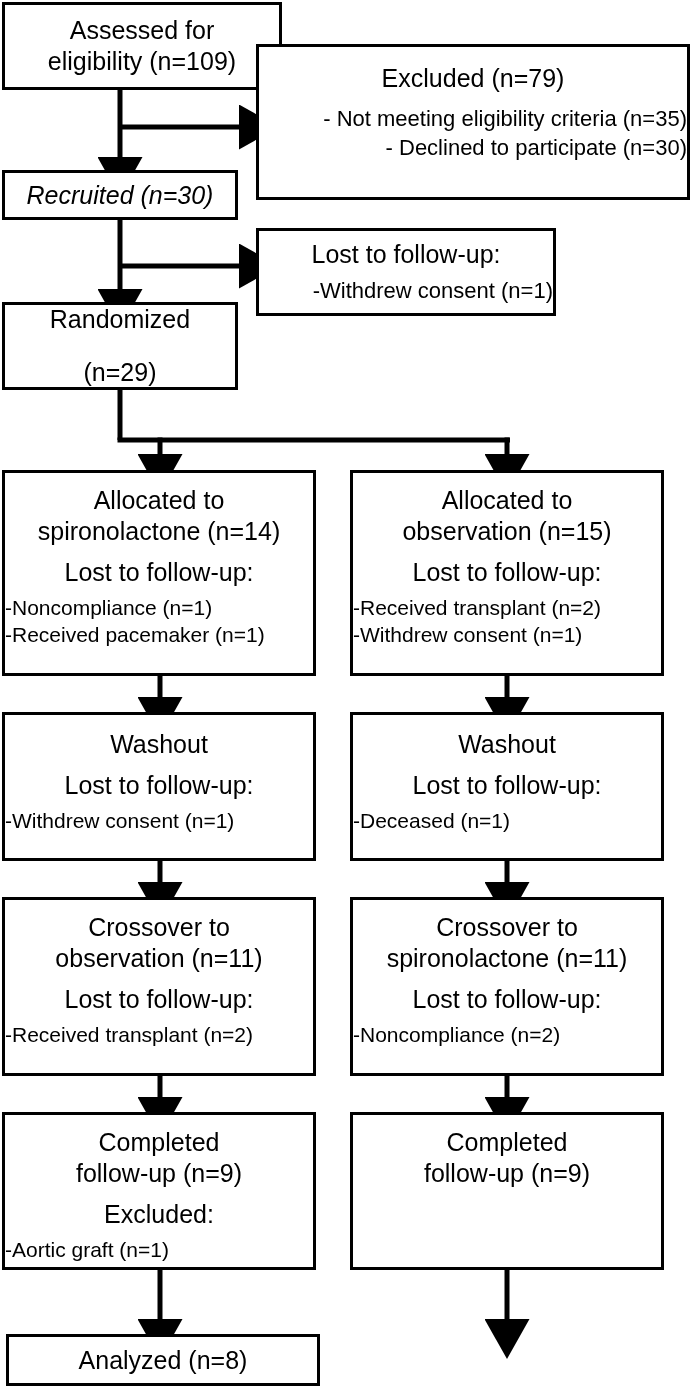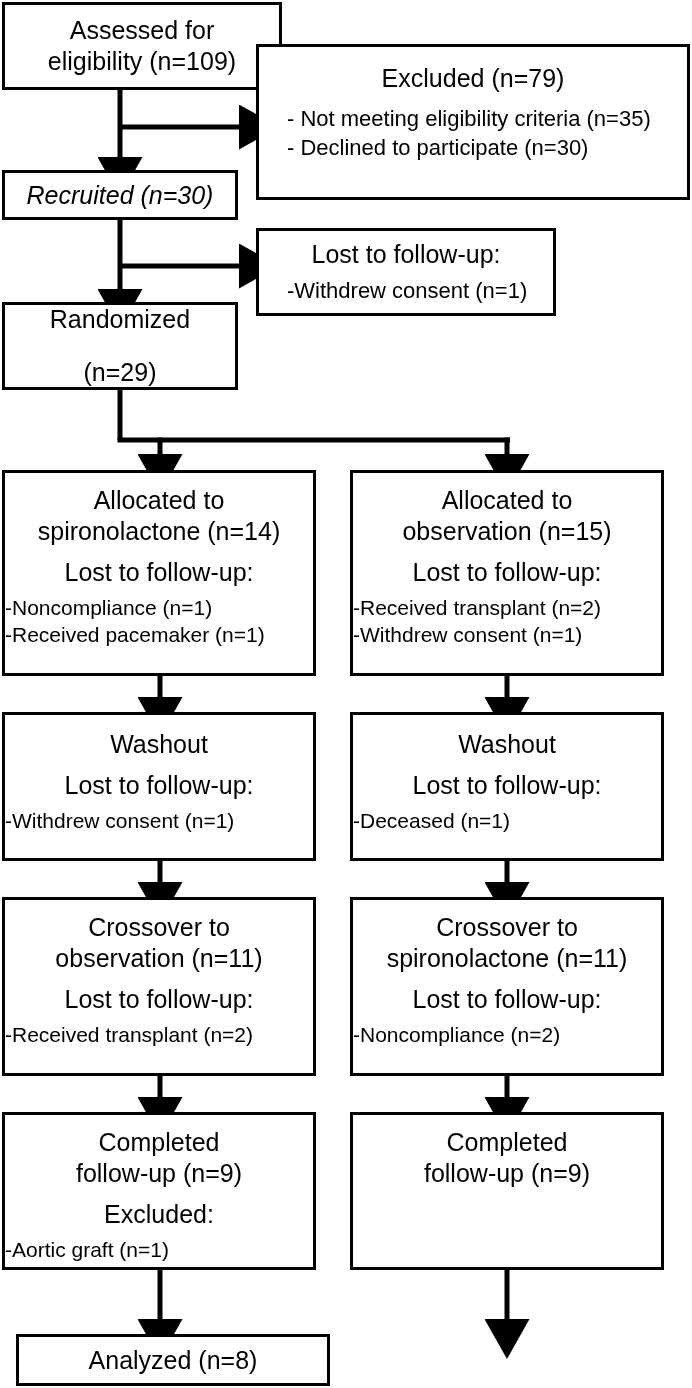--- a/index.html
+++ b/index.html
@@ -35,21 +35,21 @@
   }
   .line-c {
     font-size: 25px;
     line-height: 31px;
     text-align: center;
     white-space: nowrap;
   }
   .line-l {
     font-size: 22px;
     line-height: 29px;
-    text-align: left;
+    text-align: right;
     white-space: nowrap;
     padding-left: 8px;
     margin-left: 20px;
   }
   .line-l-sm {
     font-size: 21px;
     line-height: 27px;
     text-align: left;
     white-space: nowrap;
     padding-left: 0;
@@ -189,21 +189,21 @@
     <div class="line-c">Excluded:</div>
     <div class="gap-xs"></div>
     <div class="line-l-sm">-Aortic graft (n=1)</div>
   </div>
 
   <div class="box ctr" style="left:350px; top:1112px; width:314px; height:158px; justify-content:flex-start; padding-top:12px;">
     <div class="line-c">Completed</div>
     <div class="line-c">follow-up (n=9)</div>
   </div>
 
-  <div class="box ctr" style="left:16px; top:1334px; width:314px; height:52px;">
+  <div class="box ctr" style="left:6px; top:1334px; width:314px; height:52px;">
     <div class="line-c">Analyzed (n=8)</div>
   </div>
 
   <div class="box ctr" style="left:350px; top:1408px; width:314px; height:52px;">
     <div class="line-c">Analyzed (n=9)</div>
   </div>
 
 </div>
 
 </body></html>

